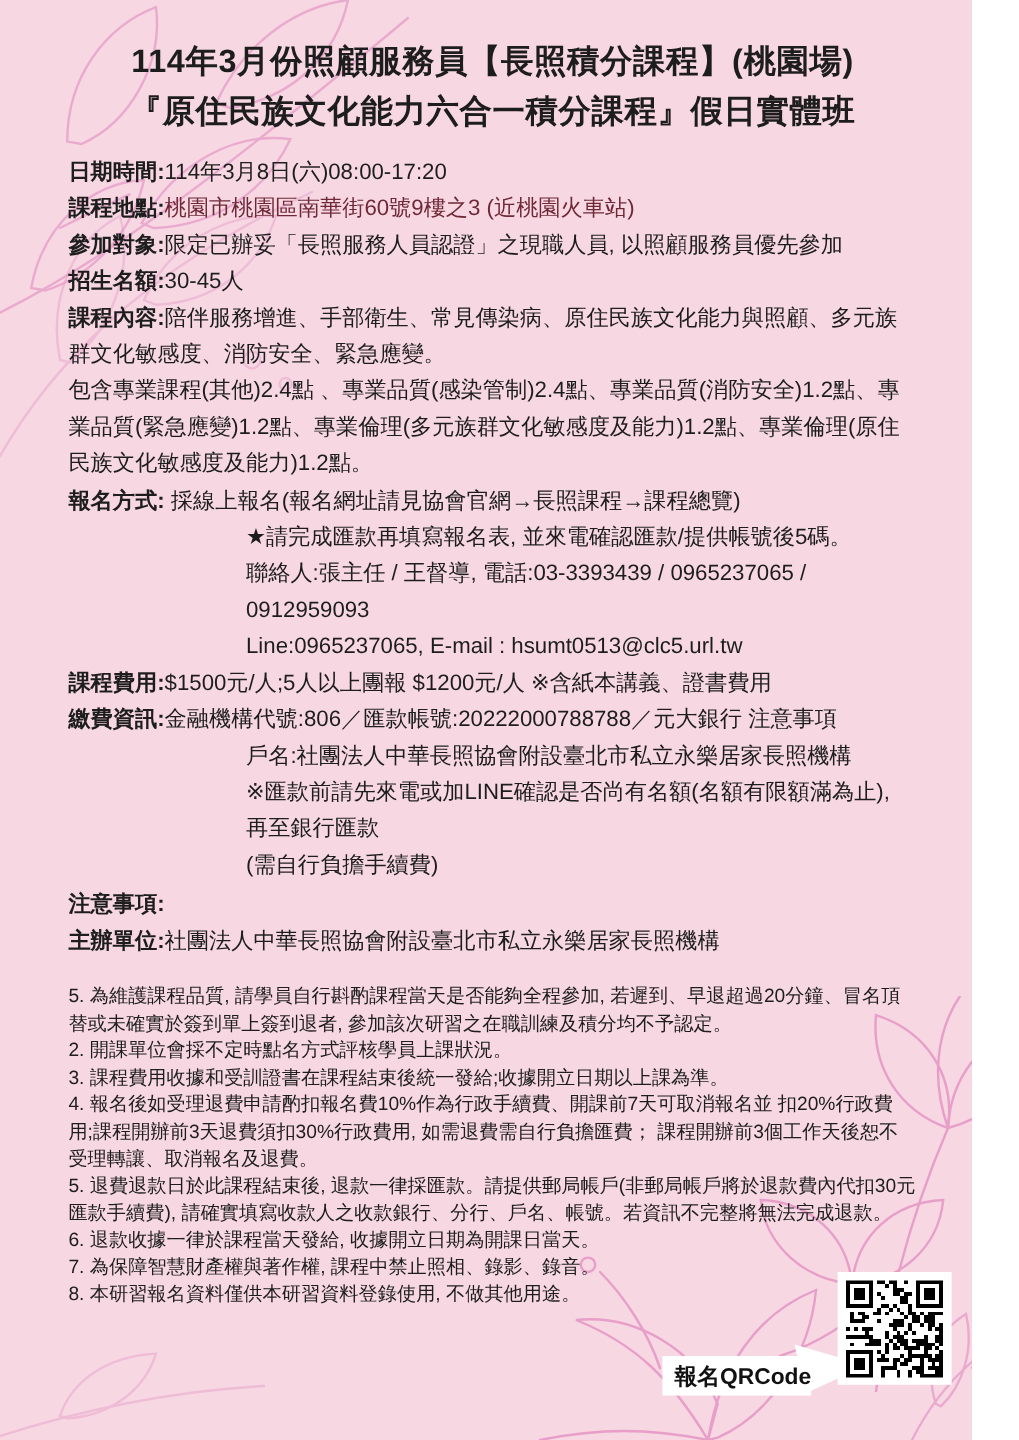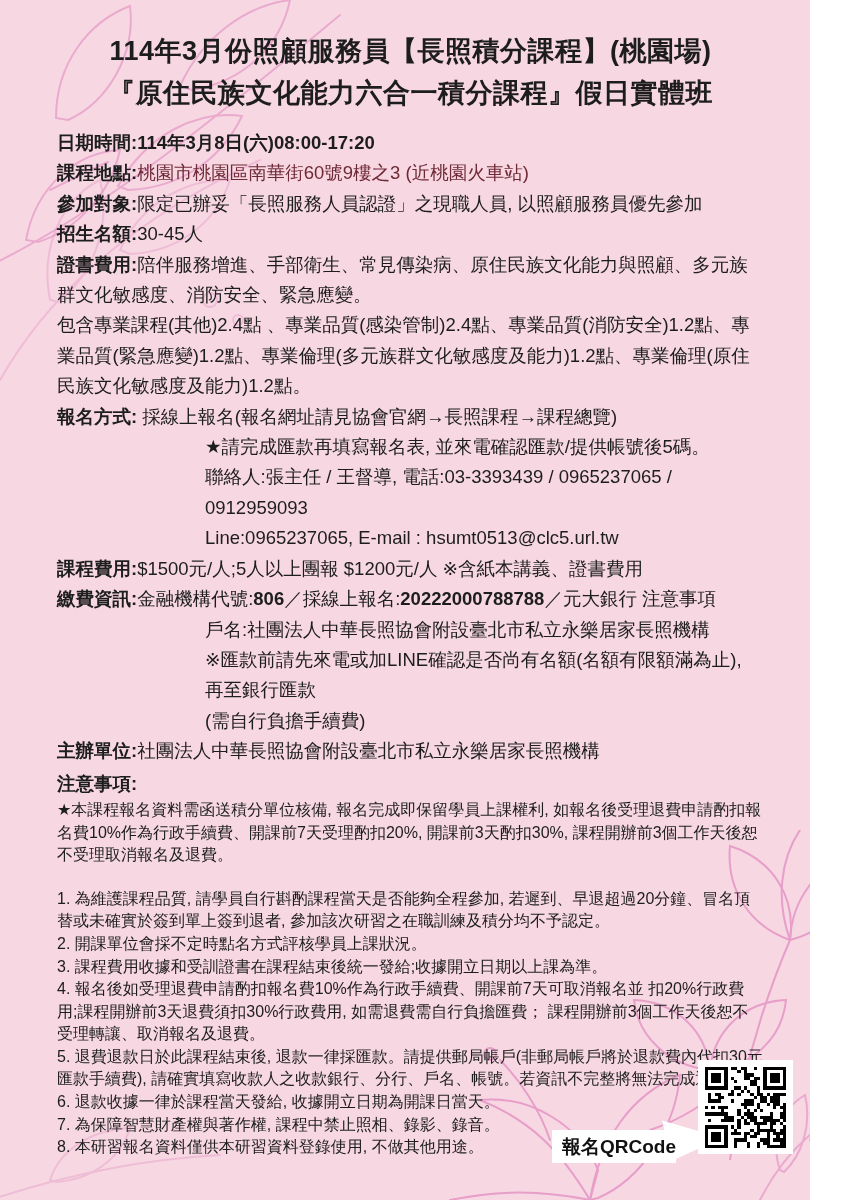--- a/index.html
+++ b/index.html
@@ -36,21 +36,21 @@
     letter-spacing:.5px;
   }
   .title span{display:block;}
   .line{
     margin:0;
     font-size:18.5px;
     line-height:30.4px;
     font-weight:500;
   }
   .lbl{font-weight:700;}
-  .b{font-weight:700;}
+  .b{font-weight:400;}
   .maroon{color:var(--location-accent);}
   .ind{margin-left:148px;}
   .sm{
     margin:0;
     font-size:16px;
     line-height:22.6px;
     font-weight:500;
     max-width:752px;
   }
   .notes-gap{height:21px;}
@@ -142,52 +142,51 @@
     </h1>
 
     <p class="line"><span class="lbl">日期時間:</span><span class="b">114年3月8日(六)08:00-17:20</span></p>
 
     <p class="line"><span class="lbl">課程地點:</span><span class="maroon">桃園市桃園區南華街60號9樓之3 (近桃園火車站)</span></p>
 
     <p class="line"><span class="lbl">參加對象:</span><span>限定已辦妥「長照服務人員認證」之現職人員, 以照顧服務員優先參加</span></p>
 
     <p class="line"><span class="lbl">招生名額:</span><span>30-45人</span></p>
 
-    <p class="line"><span class="lbl">證書費用:</span><span>陪伴服務增進、手部衛生、常見傳染病、原住民族文化能力與照顧、多元族群文化敏感度、消防安全、緊急應變。</span></p>
+    <p class="line"><span class="lbl">課程內容:</span><span>陪伴服務增進、手部衛生、常見傳染病、原住民族文化能力與照顧、多元族群文化敏感度、消防安全、緊急應變。</span></p>
 
 
     <p class="line">包含專業課程(其他)2.4點 、專業品質(感染管制)2.4點、專業品質(消防安全)1.2點、專業品質(緊急應變)1.2點、專業倫理(多元族群文化敏感度及能力)1.2點、專業倫理(原住民族文化敏感度及能力)1.2點。</p>
 
     <p class="line"><span class="lbl">報名方式:</span> <span>採線上報名(報名網址請見協會官網→長照課程→課程總覽)</span></p>
 
     <p class="line ind">★請完成匯款再填寫報名表, 並來電確認匯款/提供帳號後5碼。</p>
 
     <p class="line ind">聯絡人:張主任 / 王督導, 電話:03-3393439 / 0965237065 / 0912959093</p>
 
     <p class="line ind">Line:0965237065, E-mail : hsumt0513@clc5.url.tw</p>
 
     <p class="line"><span class="lbl">課程費用:</span><span>$1500元/人;5人以上團報 $1200元/人 ※含紙本講義、證書費用</span></p>
 
-    <p class="line"><span class="lbl">繳費資訊:</span><span>金融機構代號:</span><span class="b">806</span><span>／採線上報名:</span><span class="b">20222000788788</span><span>／元大銀行 注意事項</span></p>
+    <p class="line"><span class="lbl">繳費資訊:</span><span>金融機構代號:</span><span class="b">806</span><span>／匯款帳號:</span><span class="b">20222000788788</span><span>／元大銀行 注意事項</span></p>
 
     <p class="line ind">戶名:社團法人中華長照協會附設臺北市私立永樂居家長照機構</p>
 
     <p class="line ind">※匯款前請先來電或加LINE確認是否尚有名額(名額有限額滿為止), 再至銀行匯款</p>
 
     <p class="line ind">(需自行負擔手續費)</p>
 
+    <p class="line head-gap"><span class="lbl">注意事項:</span></p>
+
     <p class="line"><span class="lbl">主辦單位:</span><span>社團法人中華長照協會附設臺北市私立永樂居家長照機構</span></p>
 
-    <p class="line head-gap"><span class="lbl">注意事項:</span></p>
-
-    <p class="sm">★本課程報名資料需函送積分單位核備, 報名完成即保留學員上課權利, 如報名後受理退費申請酌扣報名費10%作為行政手續費、開課前7天受理酌扣20%, 開課前3天酌扣30%, 課程開辦前3個工作天後恕不受理取消報名及退費。</p>
 
     <div class="notes-gap"></div>
 
-    <p class="sm">1. 為維護課程品質, 請學員自行斟酌課程當天是否能夠全程參加, 若遲到、早退超過20分鐘、冒名頂替或未確實於簽到單上簽到退者, 參加該次研習之在職訓練及積分均不予認定。</p>
+    <p class="sm">5. 為維護課程品質, 請學員自行斟酌課程當天是否能夠全程參加, 若遲到、早退超過20分鐘、冒名頂替或未確實於簽到單上簽到退者, 參加該次研習之在職訓練及積分均不予認定。</p>
     <p class="sm">2. 開課單位會採不定時點名方式評核學員上課狀況。</p>
     <p class="sm">3. 課程費用收據和受訓證書在課程結束後統一發給;收據開立日期以上課為準。</p>
     <p class="sm">4. 報名後如受理退費申請酌扣報名費10%作為行政手續費、開課前7天可取消報名並 扣20%行政費用;課程開辦前3天退費須扣30%行政費用, 如需退費需自行負擔匯費； 課程開辦前3個工作天後恕不受理轉讓、取消報名及退費。</p>
     <p class="sm">5. 退費退款日於此課程結束後, 退款一律採匯款。請提供郵局帳戶(非郵局帳戶將於退款費內代扣30元匯款手續費), 請確實填寫收款人之收款銀行、分行、戶名、帳號。若資訊不完整將無法完成退款。</p>
     <p class="sm">6. 退款收據一律於課程當天發給, 收據開立日期為開課日當天。</p>
     <p class="sm">7. 為保障智慧財產權與著作權, 課程中禁止照相、錄影、錄音。</p>
     <p class="sm">8. 本研習報名資料僅供本研習資料登錄使用, 不做其他用途。</p>
 
   </main>
 

